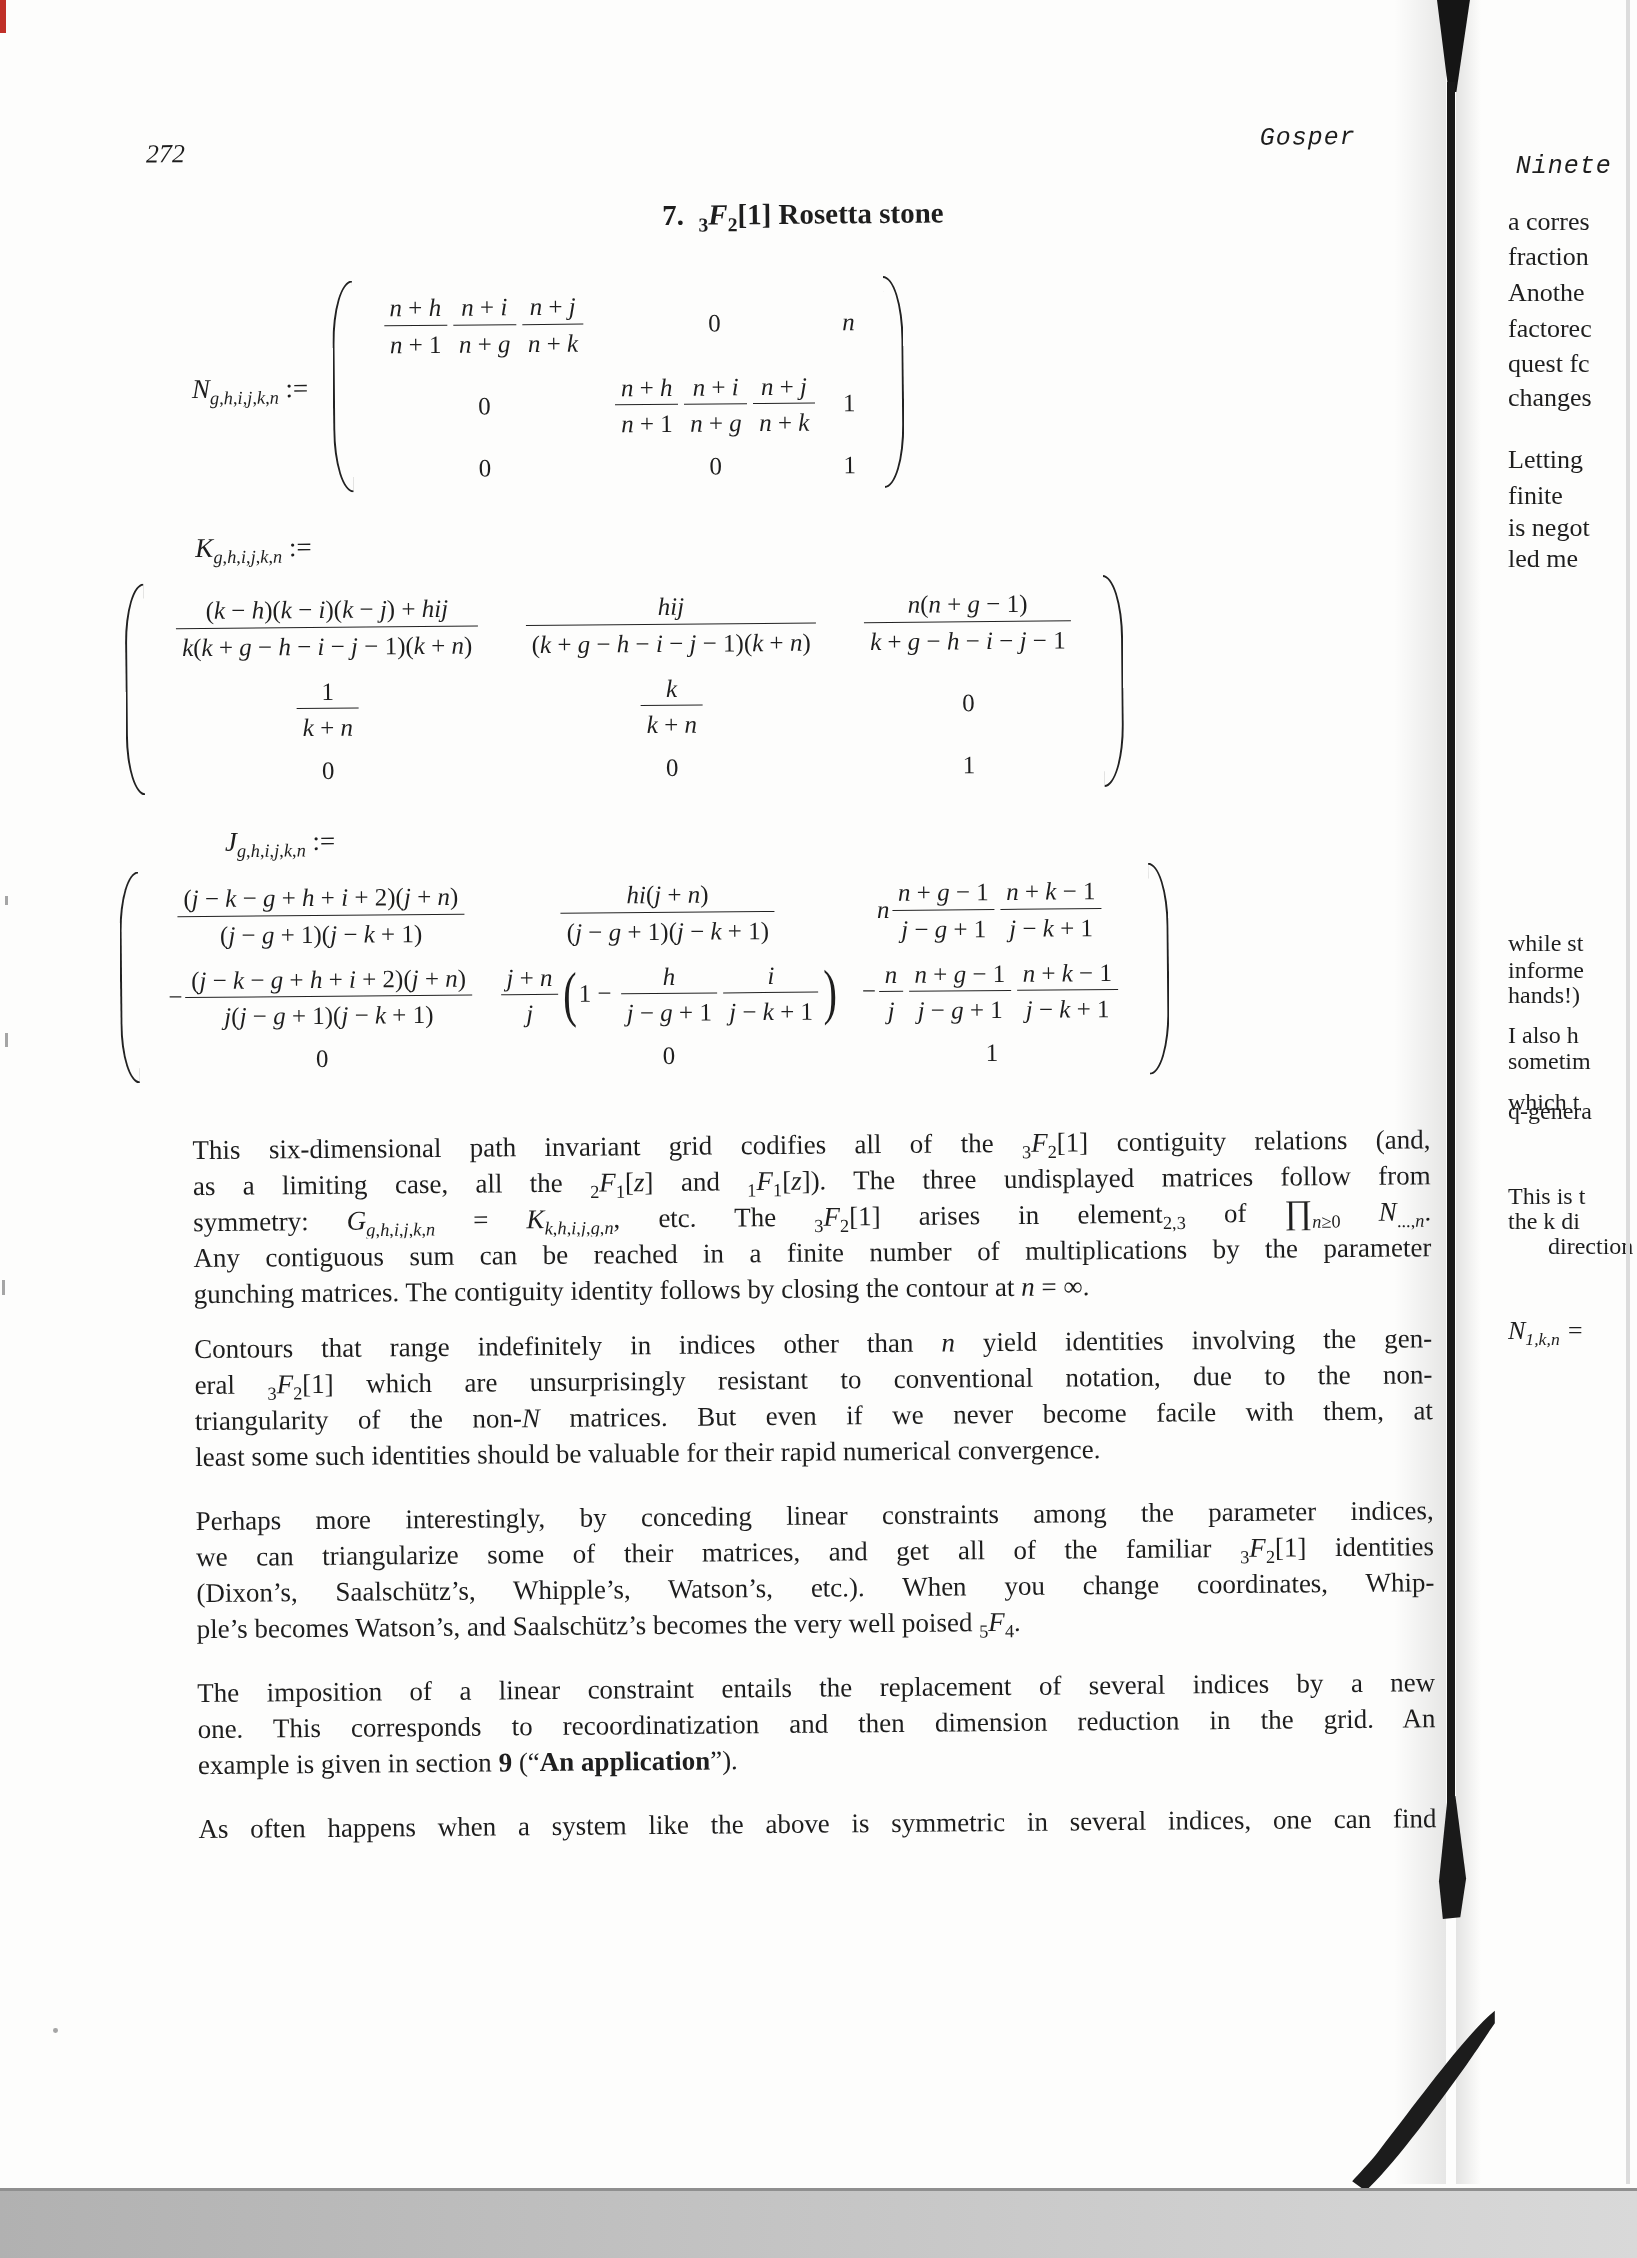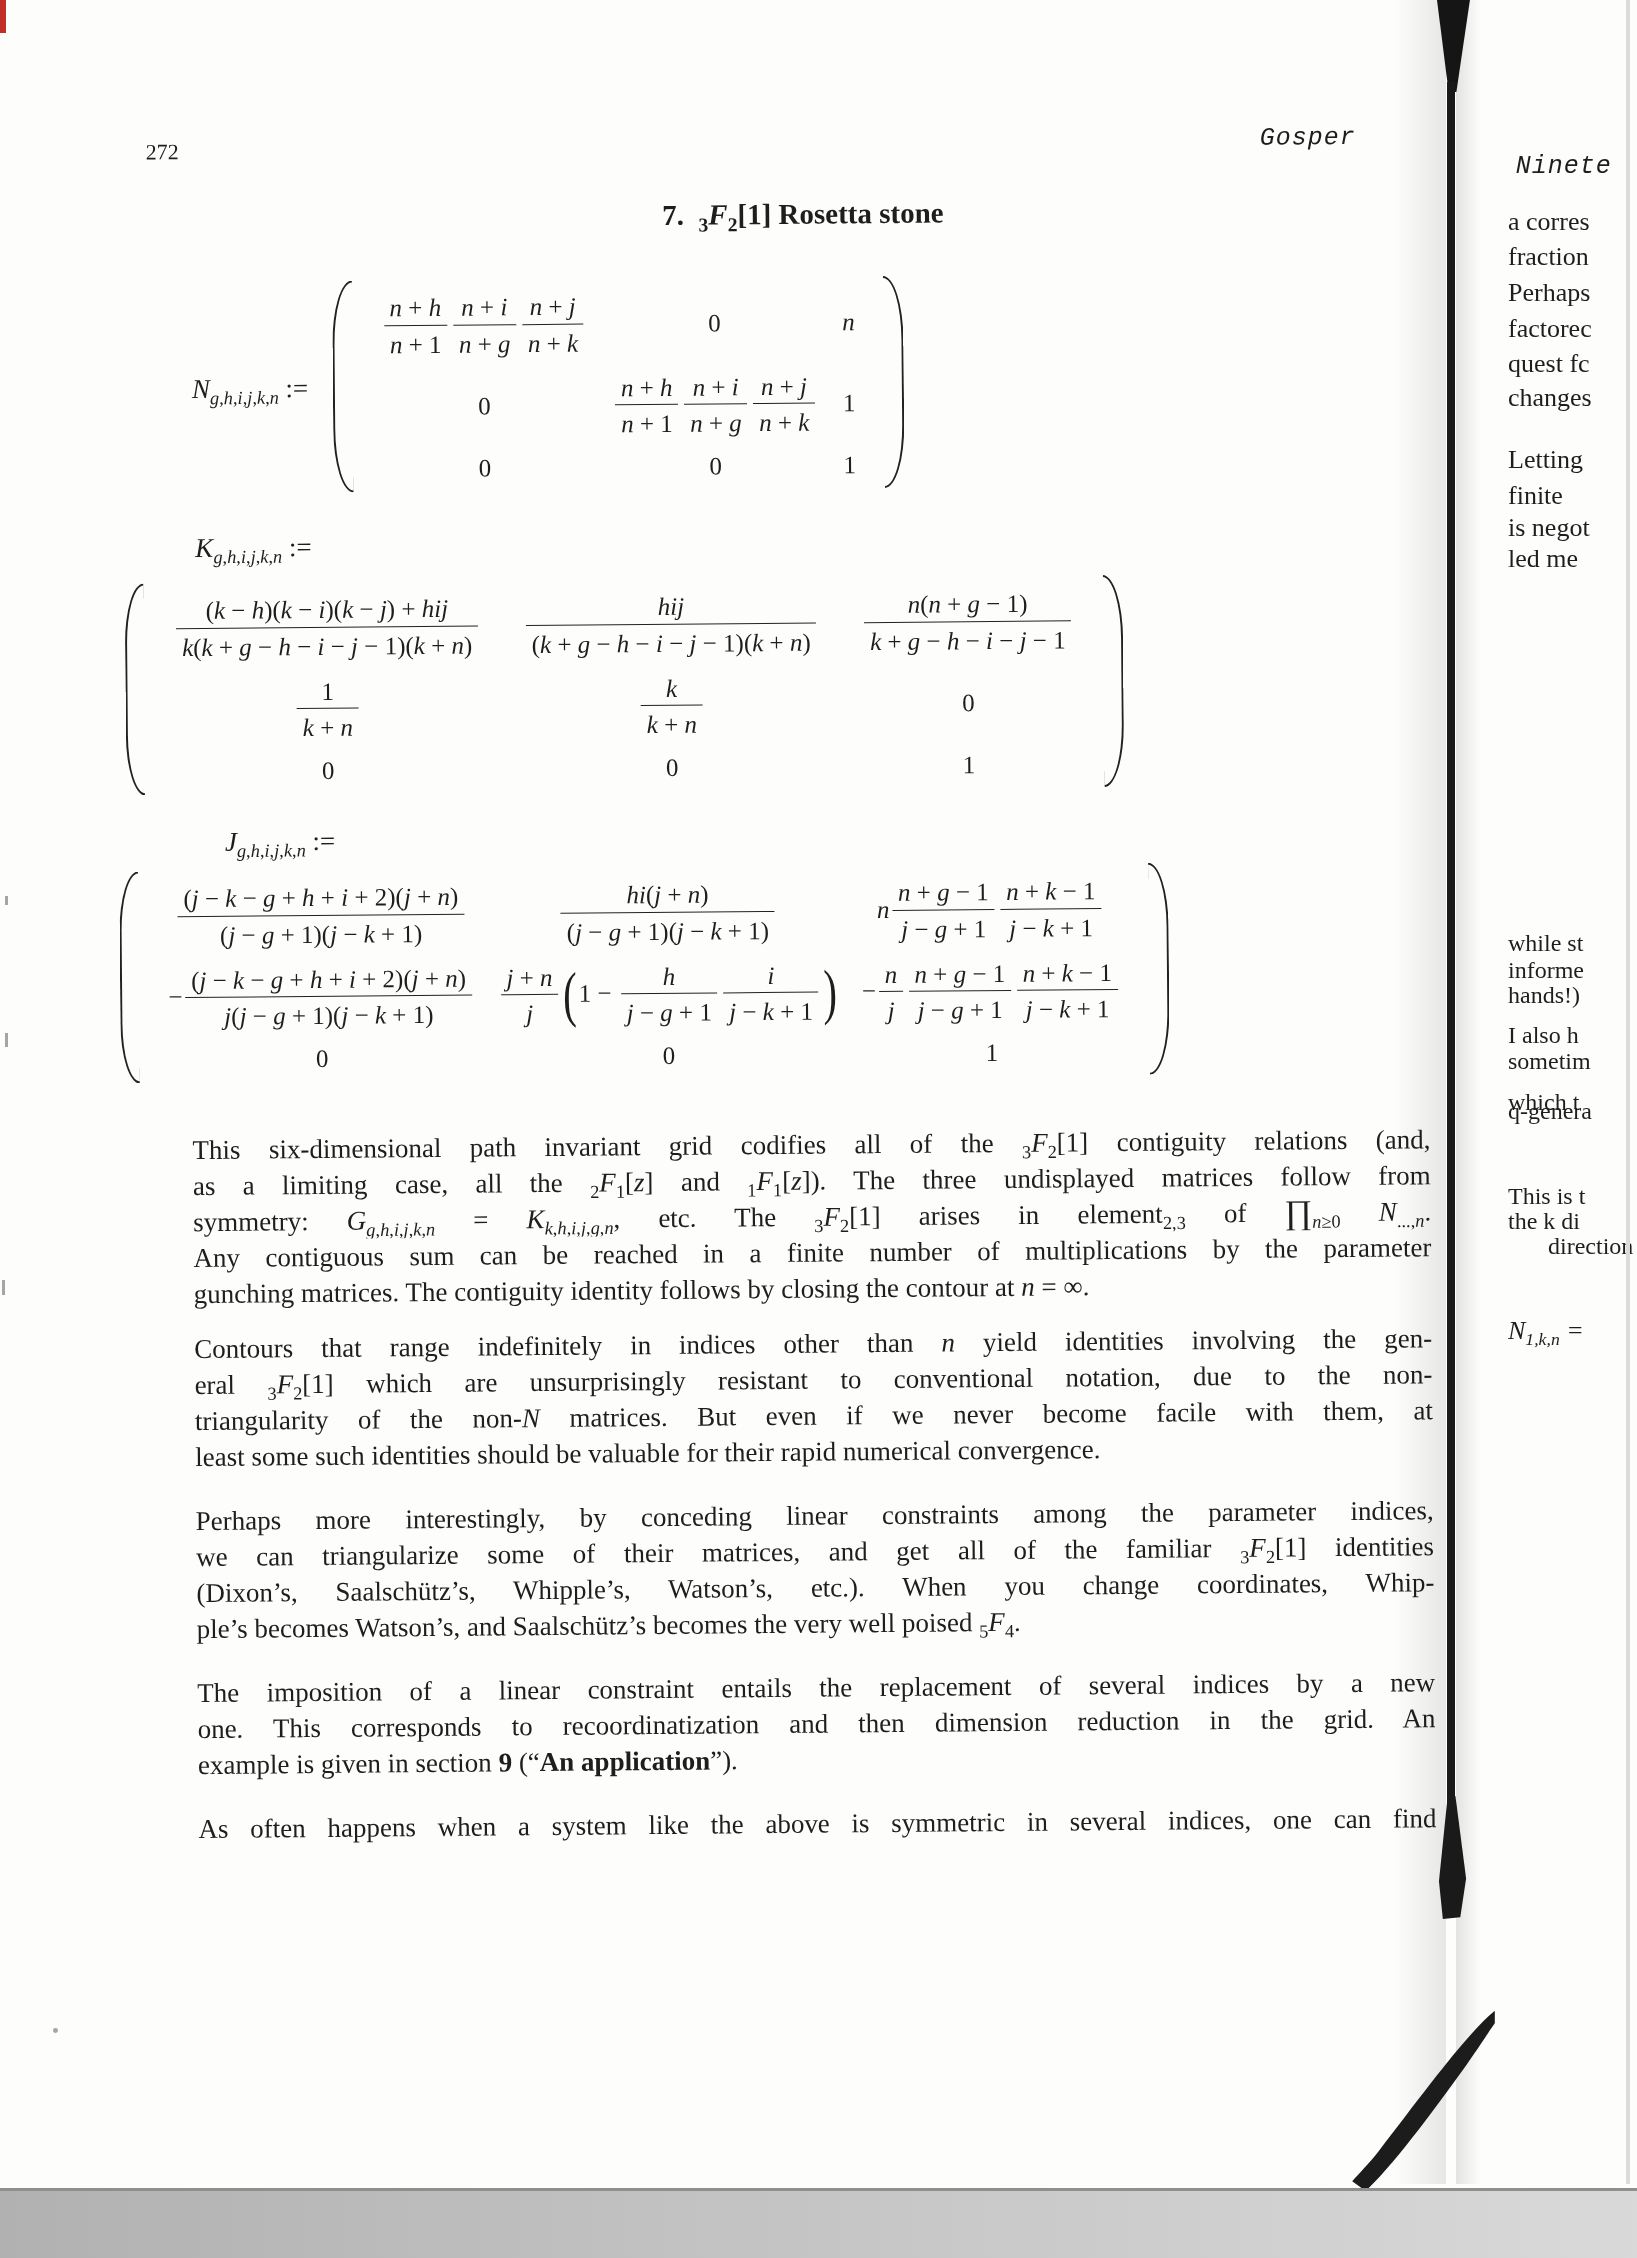--- a/index.html
+++ b/index.html
@@ -1,21 +1,21 @@
 <!DOCTYPE html>
 <html><head>
 <meta charset="utf-8">
 <style>
   html,body{margin:0;padding:0;background:#e8e8e8;}
   .page{position:relative;width:1638px;height:2258px;background:#fdfdfc;overflow:hidden;
         font-family:"Liberation Serif","DejaVu Serif",serif;color:#1e1e1e;}
   
   .main{position:absolute;left:0;top:0;width:1448px;height:2258px;
         transform:rotate(-0.5deg);transform-origin:193px 290px;}
-  .pagenum{position:absolute;left:147px;top:139px;font-size:22px;text-align:right;}
+  .pagenum{position:absolute;left:147px;top:139px;font-style:italic;font-size:26px;text-align:right;}
   .runhead{position:absolute;left:1261px;top:133px;font-family:"Liberation Mono",monospace;
            font-style:italic;font-size:25px;letter-spacing:1px;}
   .title{position:absolute;left:183px;top:203px;width:1241px;text-align:center;
          font-size:29px;font-weight:bold;}
   .title sub, .eqlabel sub{font-weight:inherit;}
   
   .eqlabel{font-size:27px;}
   #eq-N{position:absolute;left:191px;top:282px;display:flex;align-items:center;}
   #eq-N .eqlabel{margin-right:25px;}
   .abs{position:absolute;}
@@ -186,21 +186,21 @@
     <polygon points="11,0 19,0 30,85 24,125 6,127 2,88" fill="#1a1a1a"></polygon>
   </svg>
   <svg class="gutter-svg" style="left:1350px;top:2006px" width="147" height="185" viewBox="0 0 152 192">
     <path d="M150,5 C120,30 80,85 30,150 C20,163 8,175 2,182 L16,192 C42,168 82,115 120,62 C132,45 145,25 150,18 Z" fill="#1c1c1c"></path>
   </svg>
 
   <div class="sliver" id="sliver">
       <div class="sl head" style="top: 152px;">Ninete</div>
       <div class="sl " style="top: 207px;">a corres</div>
       <div class="sl " style="top: 242px;">fraction</div>
-      <div class="sl " style="top: 278px;">Perhaps</div>
+      <div class="sl " style="top: 278px;">Anothe</div>
       <div class="sl " style="top: 314px;">factorec</div>
       <div class="sl " style="top: 349px;">quest fc</div>
       <div class="sl " style="top: 383px;">changes</div>
       <div class="sl " style="top: 445px;">Letting</div>
       <div class="sl " style="top: 481px;">finite</div>
       <div class="sl " style="top: 513px;">is negot</div>
       <div class="sl " style="top: 544px;">led me</div>
       <div class="sl sm" style="top: 930px;">while st</div>
       <div class="sl sm" style="top: 957px;">informe</div>
       <div class="sl sm" style="top: 982px;">hands!)</div>

